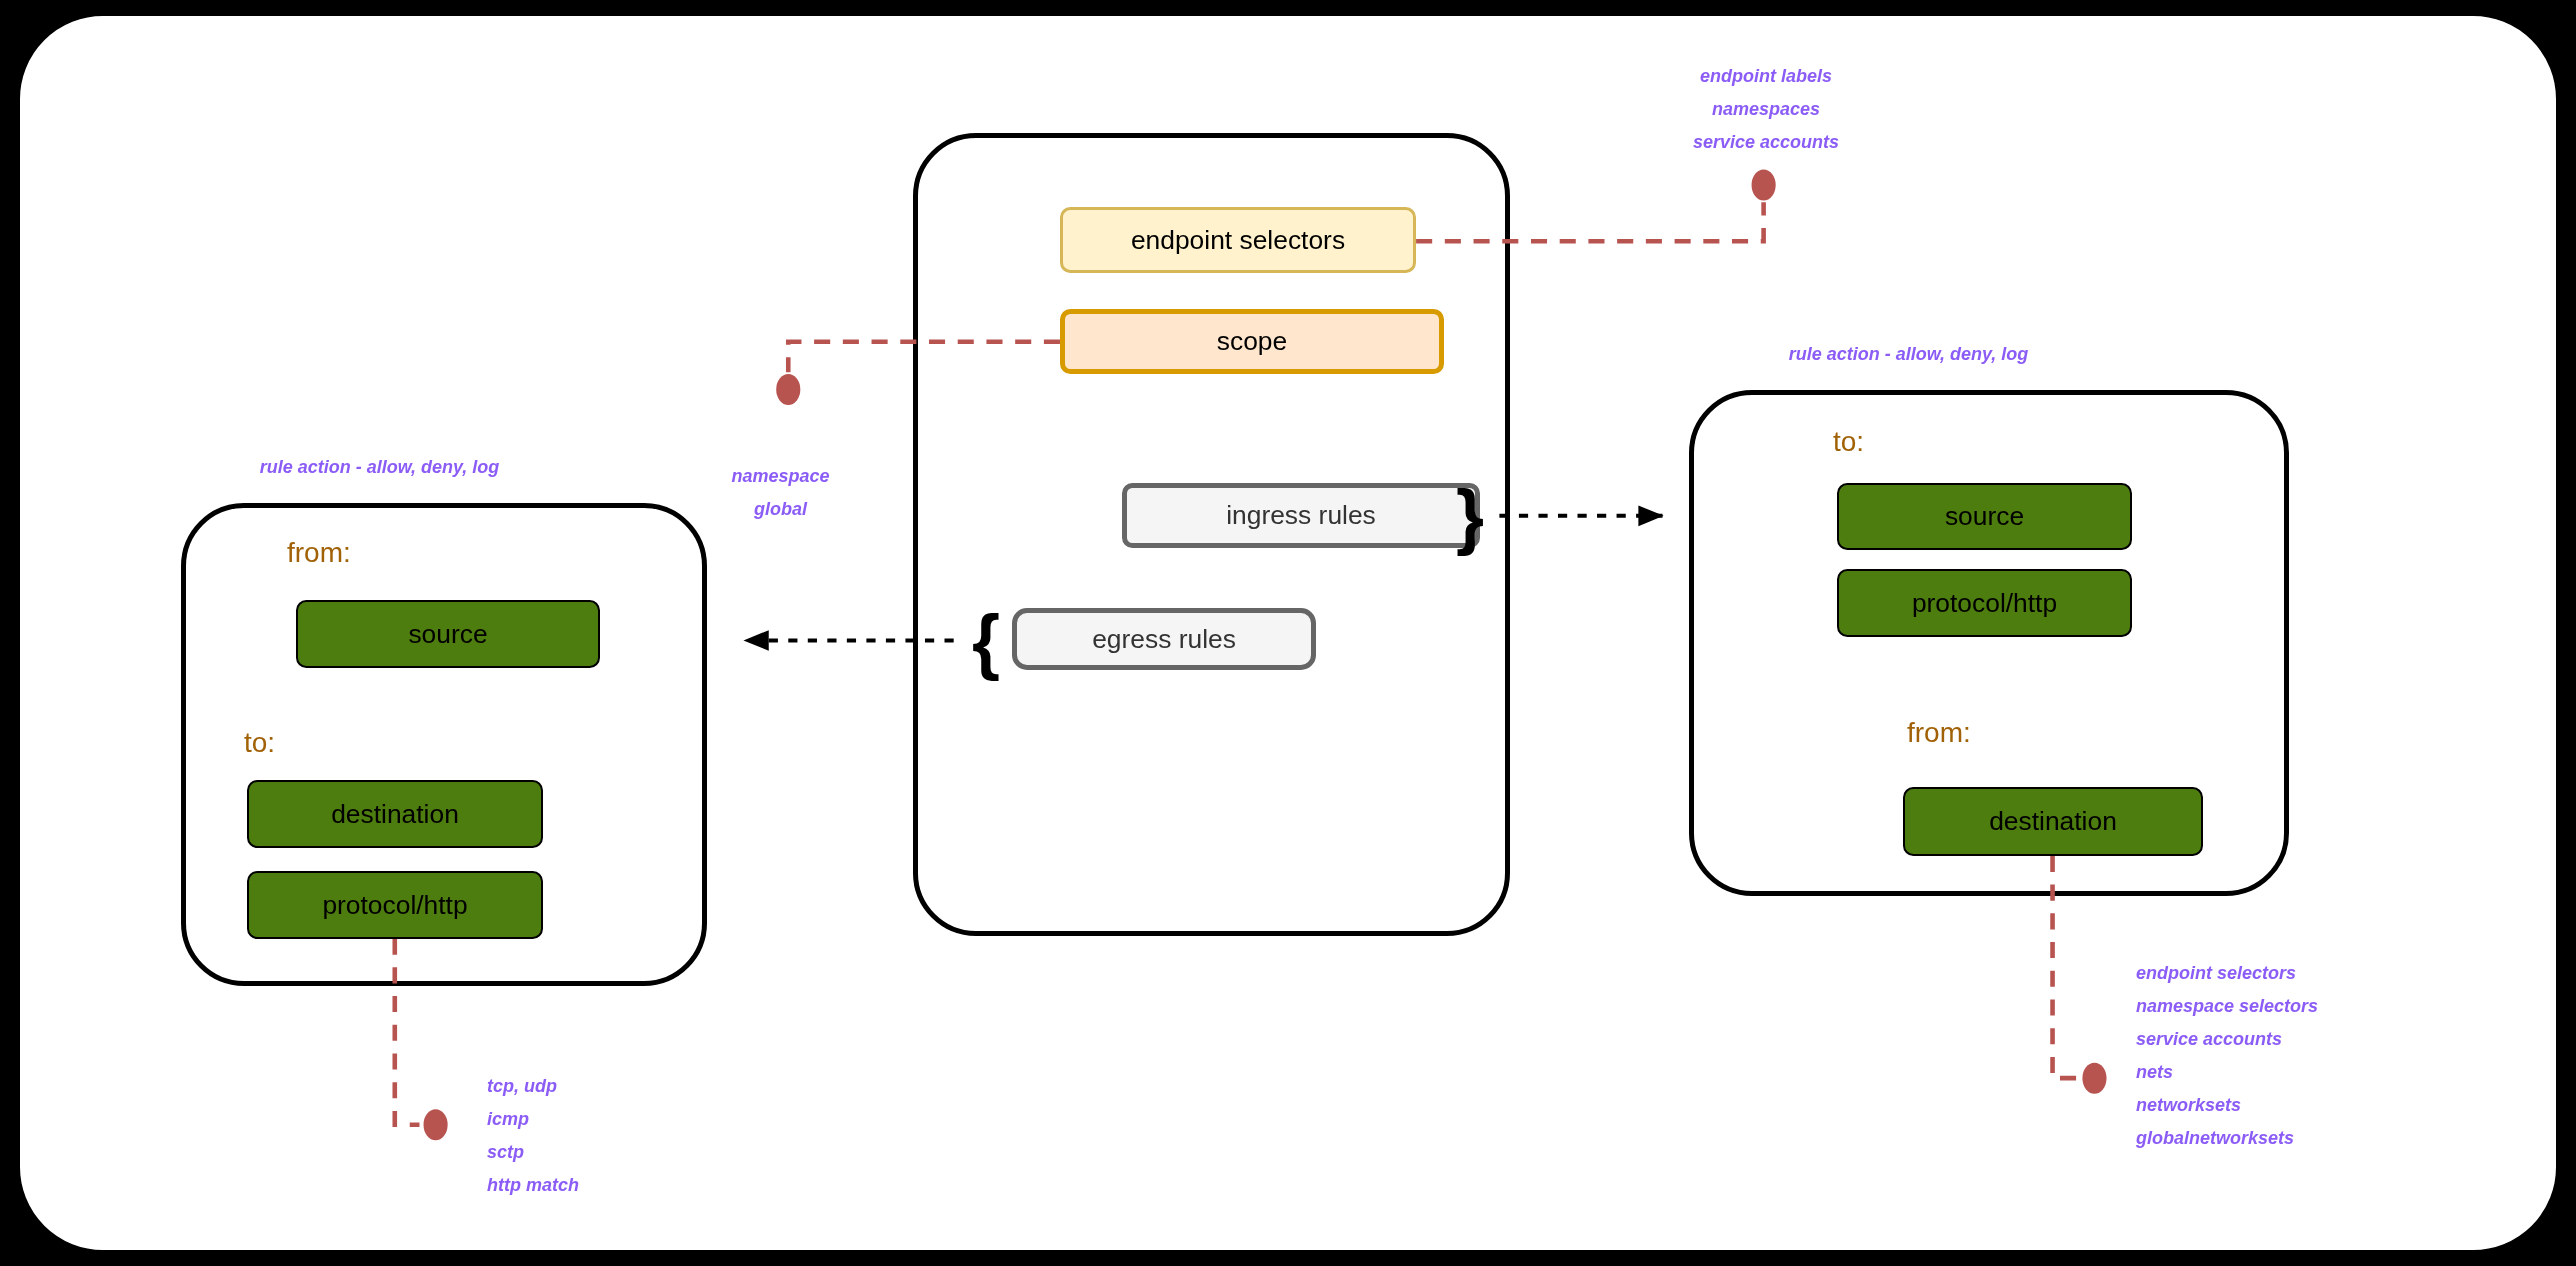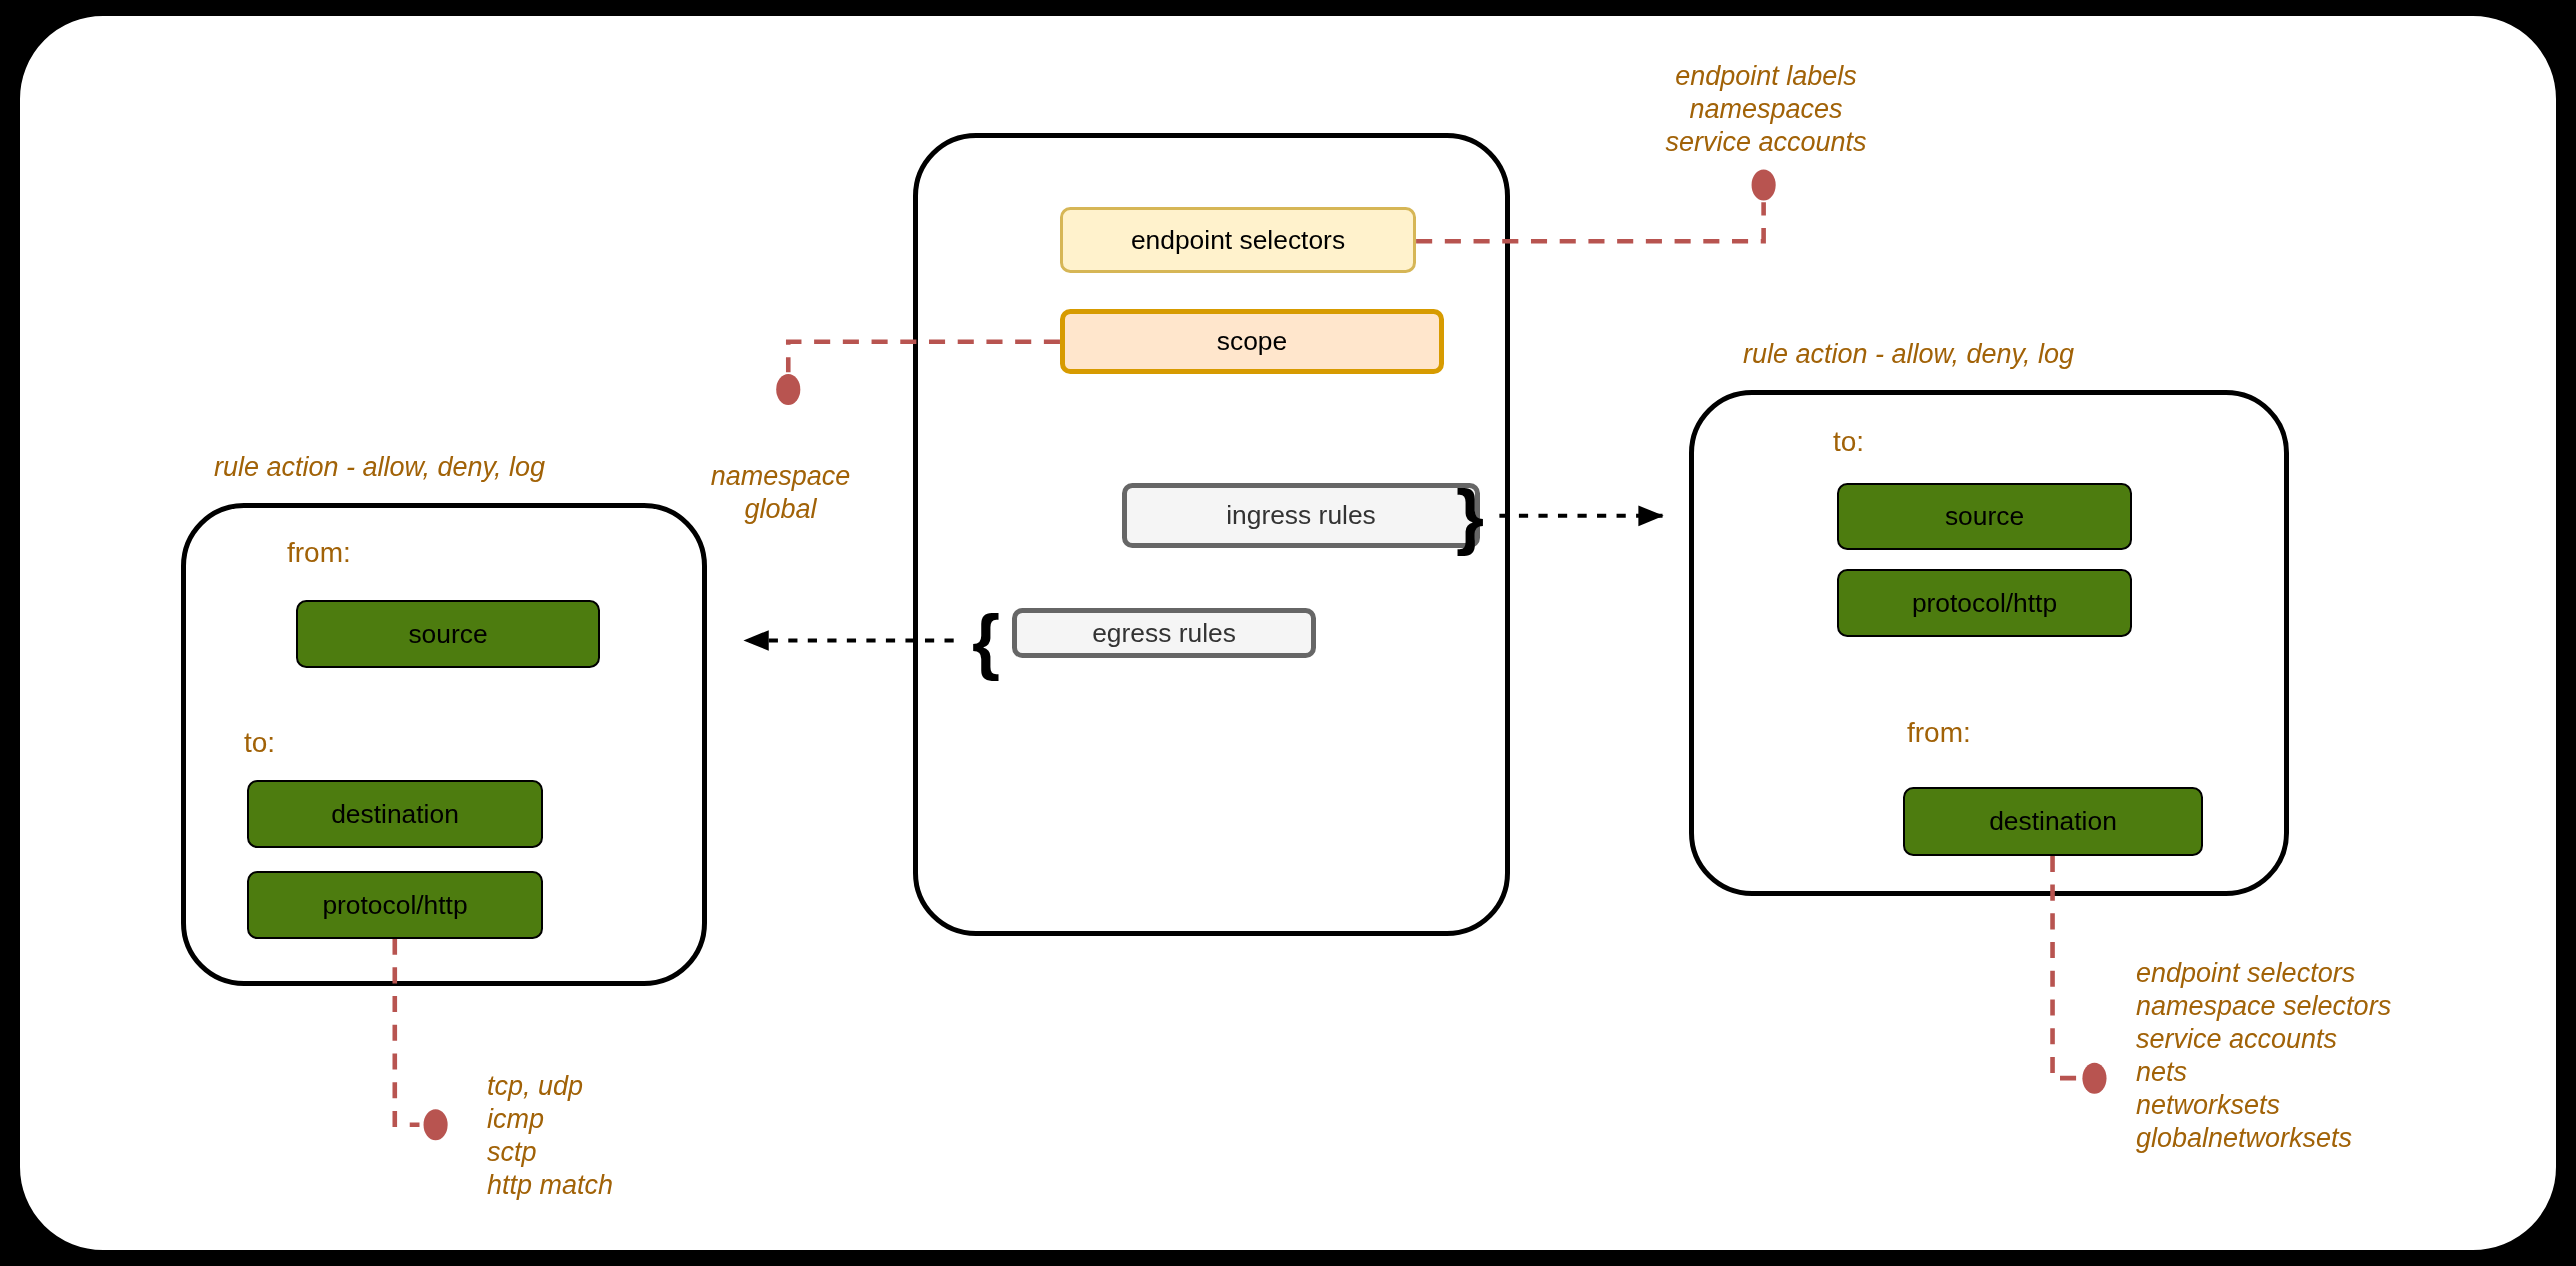--- a/index.html
+++ b/index.html
@@ -37,23 +37,23 @@
   }
   .node.yellow{background:#FFF2CC;border:3.4px solid #D6B656;}
   .node.orange{background:#FFE6CC;border:5.2px solid #D79B00;}
   .node.grey{background:#F5F5F5;border:5.2px solid #666666;color:#333;}
   .small-label{
     position:absolute;
     font-size:28px;color:#a16207;white-space:nowrap;
   }
   .red-note{
     position:absolute;
-    color:#a16207;
-    font-weight:normal;font-style:italic;
-    font-size:27px;line-height:33px;
+    color:#8b5cf6;
+    font-weight:bold;font-style:italic;
+    font-size:18px;line-height:33px;
     white-space:pre-line;
     text-align:center;
   }
   .red-note.left{text-align:left;}
   .brace{
     position:absolute;
     display:flex;align-items:center;justify-content:center;
     font-size:72px;font-weight:600;color:#000;
   }
   svg.overlay{
@@ -97,21 +97,21 @@
     <path d="M3573 1490 L3573 1877 L3618 1877" stroke="#B85450" stroke-width="8" stroke-dasharray="28 22" fill="none"></path>
     <ellipse cx="3646" cy="1877" rx="21" ry="27" fill="#B85450"></ellipse>
   </svg>
 
   <div class="node yellow" style="left:1060px;top:207px;width:356px;height:66px;">endpoint selectors</div>
 
   <div class="node orange" style="left:1060px;top:309px;width:384px;height:65px;">scope</div>
 
   <div class="node grey" style="left:1122px;top:483px;width:358px;height:65px;">ingress rules</div>
 
-  <div class="node grey" style="left:1012px;top:608px;width:304px;height:50px;">egress rules</div>
+  <div class="node grey" style="left:1012px;top:608px;width:304px;height:62px;border-radius:15px;">egress rules</div>
 
   <div class="brace" style="left:1447px;top:470px;width:46px;height:92px;">}</div>
 
   <div class="brace" style="left:963px;top:595px;width:46px;height:92px;">{</div>
 
   <div class="red-note" style="left:124px;top:451px;width:511px;">rule action - allow, deny, log</div>
 
   <div class="small-label" style="left:287px;top:537px;">from:</div>
 
   <div class="node" style="left:296px;top:600px;width:304px;height:68px;">source</div>

